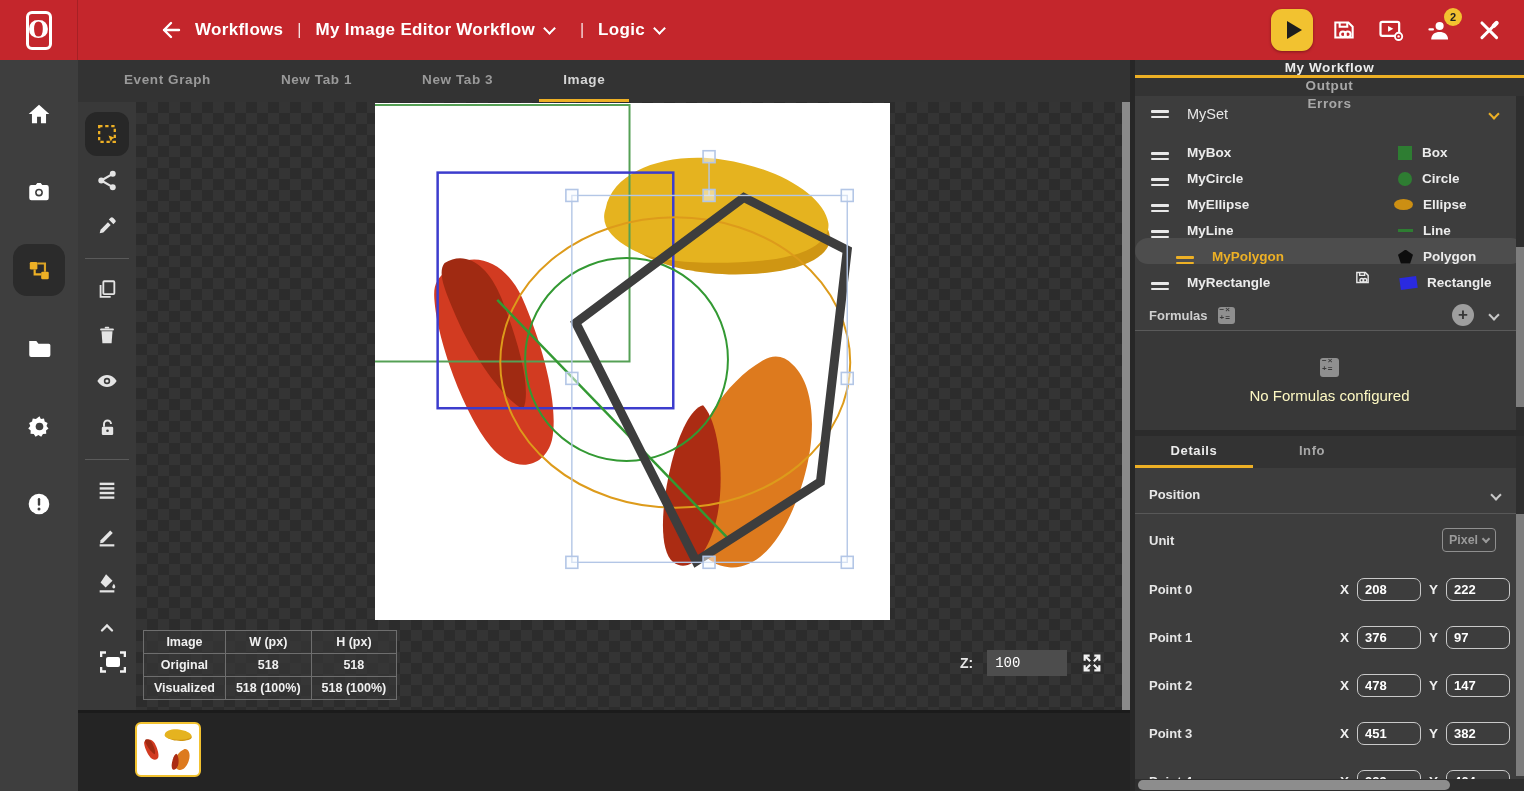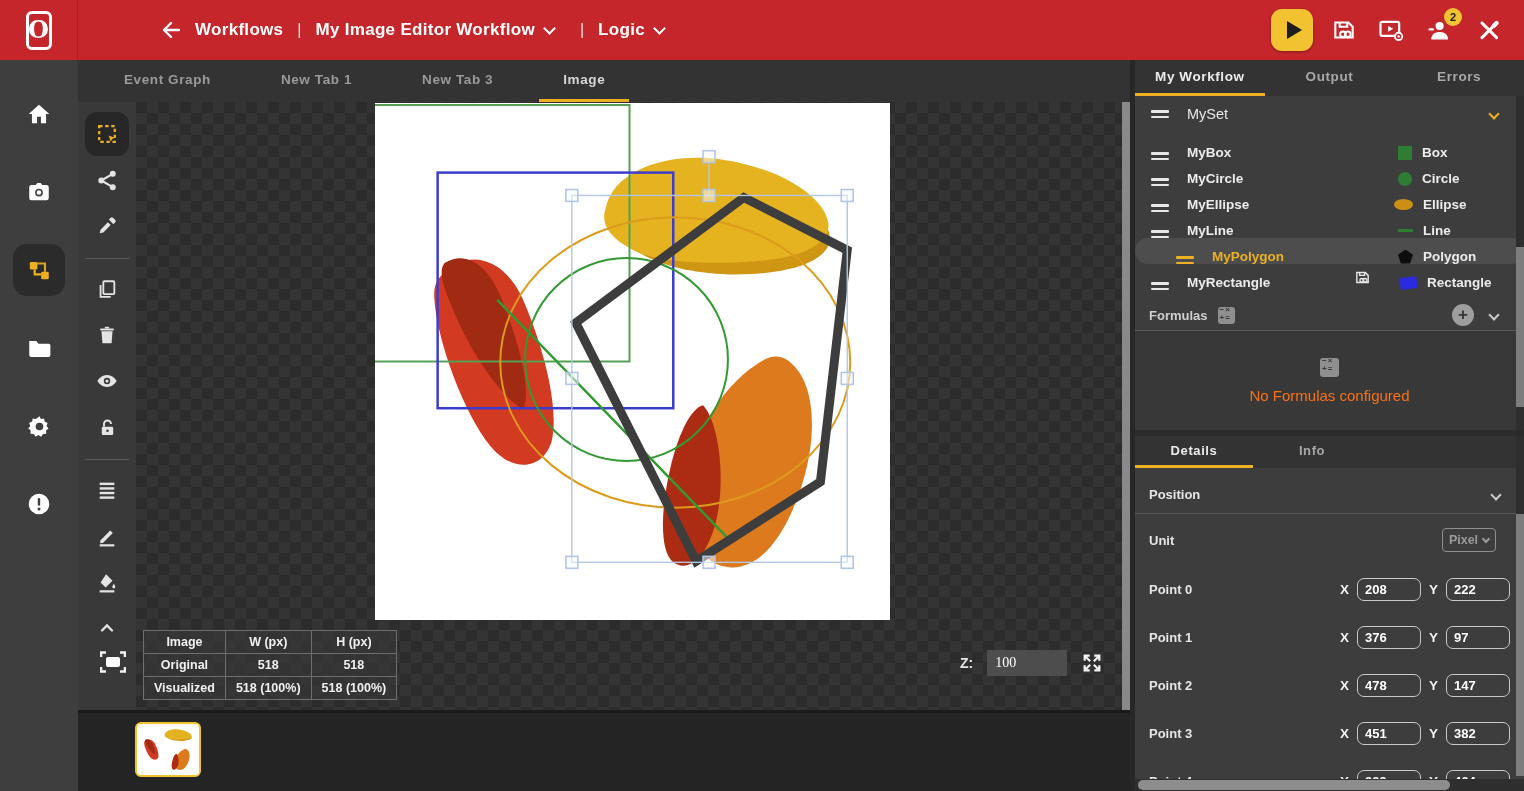--- a/index.html
+++ b/index.html
@@ -67,33 +67,33 @@
   
   .size-table { position:absolute; left:143px; top:630px; border-collapse:collapse; z-index:9;
     font-size:12.5px; font-weight:700; color:#f0f0f0; background:rgba(56,56,56,.65); }
   .size-table td { border:1px solid #6e6e6e; padding:3px 10px; text-align:center; height:23px; }
 
   .fit-btn { position:absolute; left:100px; top:650px; z-index:9; cursor:pointer; }
 
   .zoom-ctl { position:absolute; left:960px; top:650px; z-index:9; display:flex; align-items:center; gap:14px;
     color:#e6e6e6; font-size:14px; font-weight:700; }
   .zoom-ctl input { width:80px; height:26px; background:#4d4d4d; border:none; color:#fff;
-    font-size:14px; padding-left:8px; font-family:Liberation Serif, serif; }
+    font-size:14px; padding-left:8px; font-family:Liberation Mono, monospace; }
 
   
   .thumbbar { position:absolute; left:78px; top:710px; width:1052px; height:81px; background:#242424;
     border-top:3px solid #1b1b1b; z-index:10; }
   .thumb-item { position:absolute; left:57px; top:9px; width:66px; height:55px; background:#fff;
     border:2.5px solid #f2c230; border-radius:6px; overflow:hidden; cursor:pointer; }
 
   
   .rdivider { position:absolute; left:1130px; top:60px; width:5px; height:731px; background:#272727; z-index:12; }
   .panel { position:absolute; left:1135px; top:60px; width:389px; height:731px; background:#3d3d3d;
     overflow:hidden; color:#e8e8e8; z-index:12; }
-  .ptabs { position:absolute; left:0; top:0; width:389px; height:36px; background:#333333; display:flex; }
+  .ptabs { position:absolute; left:0; top:0; width:389px; height:36px; background:#333333; display:flex;flex-direction:column; }
   .ptab { flex:1; display:flex; align-items:center; justify-content:center; font-size:13.5px;
     font-weight:700; letter-spacing:.6px; color:#a8a8a8; border-bottom:3px solid transparent; cursor:pointer; }
   .ptab.active { color:#ececec; border-bottom-color:#edb025; }
 
   .set-header { position:absolute; left:0; top:40px; width:389px; height:28px; display:flex;
     align-items:center; padding:0 16px; }
   .drag-handle { width:18px; display:flex; flex-direction:column; gap:3px; margin-right:18px; }
   .drag-handle span { height:2.5px; background:#e8e8e8; border-radius:1px; }
   .drag-handle.yellow span { background:#edb025; }
   .set-name { font-size:14.5px; font-weight:400; }
@@ -125,21 +125,21 @@
   .calc-icon::before { content:"−×"; position:absolute; left:2px; top:-2px; font-size:8px; color:#3a3a3a;
     letter-spacing:1px; font-weight:700; }
   .calc-icon::after { content:"+="; position:absolute; left:2px; top:6px; font-size:8px; color:#3a3a3a;
     letter-spacing:1px; font-weight:700; }
   .plus-btn { width:22px; height:22px; border-radius:50%; background:#9e9e9e; color:#383838;
     display:flex; align-items:center; justify-content:center; font-size:17px; font-weight:700;
     cursor:pointer; line-height:0; }
   .formulas-empty { position:absolute; left:0; top:270px; width:389px; height:100px; background:#383838;
     border-top:1px solid #5a5a5a; display:flex; flex-direction:column; align-items:center;
     justify-content:center; gap:10px; }
-  .formulas-empty .msg { font-size:15px; color:#f97316; }
+  .formulas-empty .msg { font-size:15px; color:#fef9c3; }
   .section-gap { position:absolute; left:0; top:370px; width:389px; height:6px; background:#2b2b2b; }
 
   .dtabs { position:absolute; left:0; top:376px; width:389px; height:32px; background:#333333; display:flex; }
   .dtab { width:118px; display:flex; align-items:center; justify-content:center; font-size:13px;
     font-weight:700; letter-spacing:.6px; color:#a8a8a8; border-bottom:3px solid transparent; cursor:pointer; }
   .dtab.active { color:#ececec; border-bottom-color:#edb025; }
 
   .pos-header { position:absolute; left:0; top:416px; width:389px; height:38px; display:flex;
     align-items:center; padding:0 14px; border-bottom:1px solid #585858; }
   .pos-header .t { font-size:13px; font-weight:700; color:#e6e6e6; }

